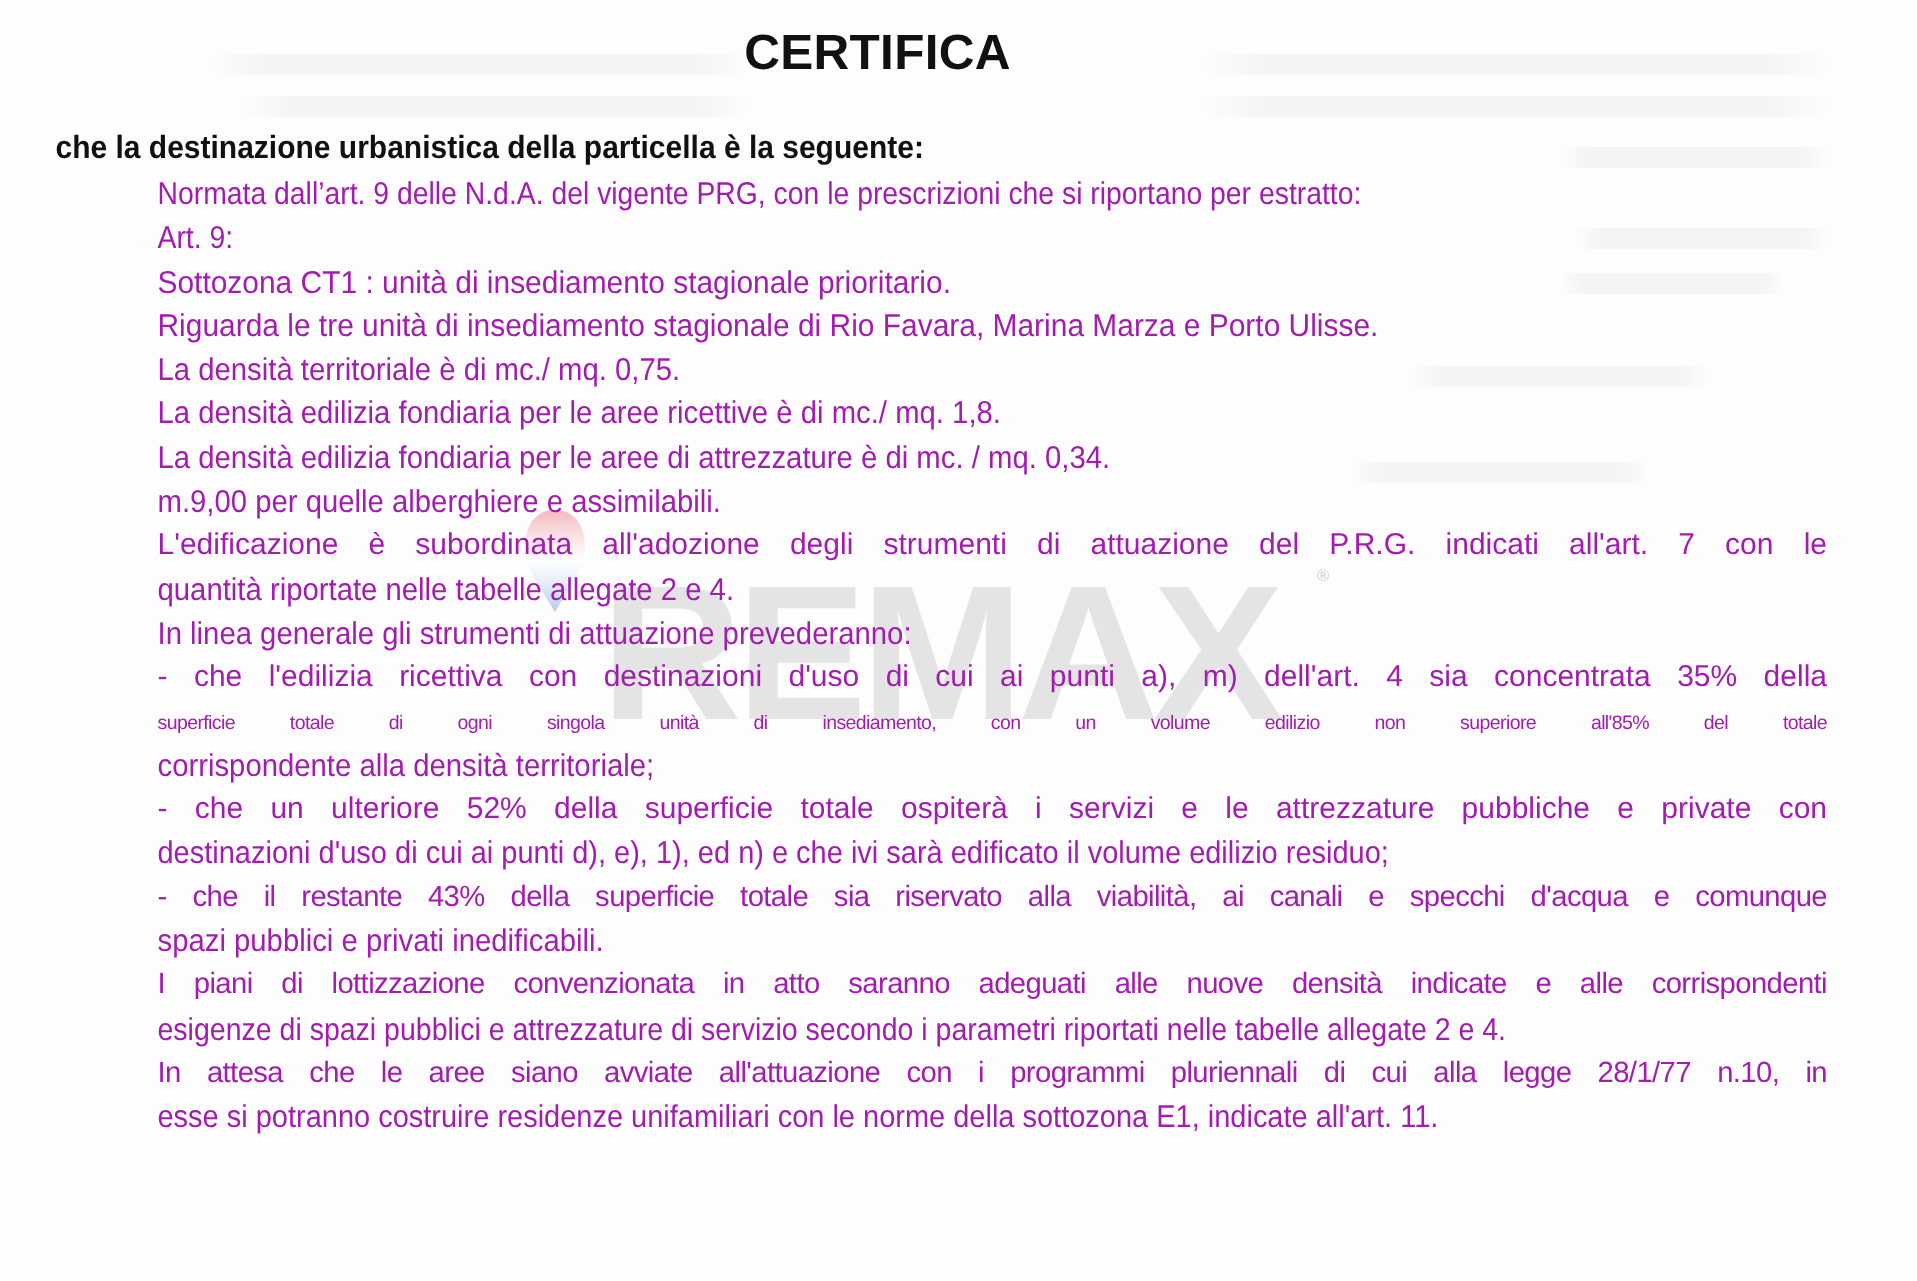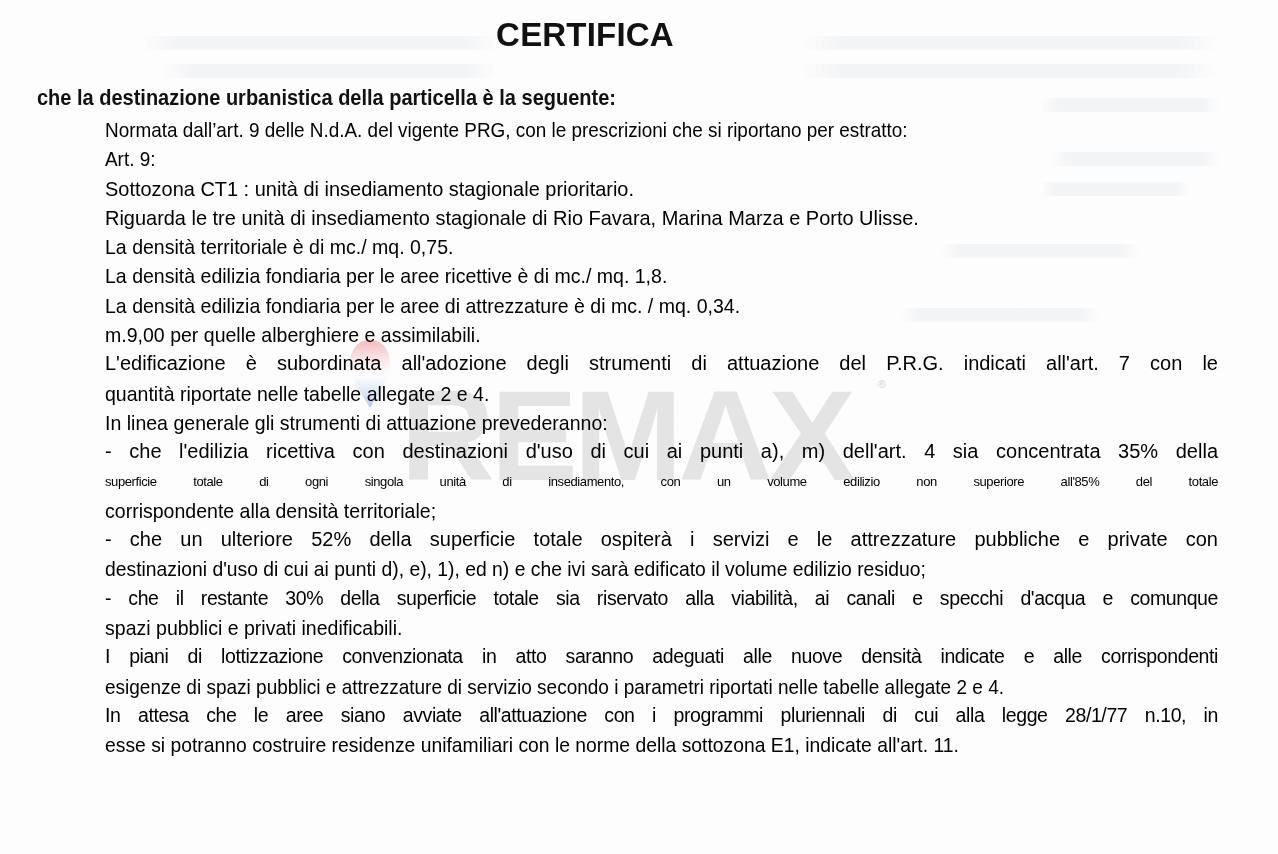--- a/index.html
+++ b/index.html
@@ -51,21 +51,21 @@
       transform-origin: left top;
       white-space: nowrap;
     }
     .body {
       position: absolute;
       left: 105px;
       top: 115px;
       width: 1113px;
       font-size: 21px;
       line-height: 29.3px;
-      color: #000000;
+      color: #a21caf;
     }
     .line {
       white-space: nowrap;
       transform-origin: left top;
       height: 29.3px;
     }
     .just {
       text-align: justify;
       text-align-last: justify;
       white-space: normal;
@@ -144,21 +144,21 @@
     <div class="line" style="transform:scaleX(0.93)">La densità edilizia fondiaria per le aree di attrezzature è di mc. / mq. 0,34.</div>
     <div class="line" style="transform:scaleX(0.93)">m.9,00 per quelle alberghiere e assimilabili.</div>
     <div class="line just" style="font-size:20px;">L'edificazione è subordinata all'adozione degli strumenti di attuazione del P.R.G. indicati all'art. 7 con le</div>
     <div class="line" style="transform:scaleX(0.93)">quantità riportate nelle tabelle allegate 2 e 4.</div>
     <div class="line" style="transform:scaleX(0.93)">In linea generale gli strumenti di attuazione prevederanno:</div>
     <div class="line just" style="font-size:20px;">- che l'edilizia ricettiva con destinazioni d'uso di cui ai punti a), m) dell'art. 4 sia concentrata 35% della</div>
     <div class="line just" style="font-size:13px; letter-spacing:-0.4px;">superficie totale di ogni singola unità di insediamento, con un volume edilizio non superiore all'85% del totale</div>
     <div class="line" style="transform:scaleX(0.93)">corrispondente alla densità territoriale;</div>
     <div class="line just" style="font-size:20px;">- che un ulteriore 52% della superficie totale ospiterà i servizi e le attrezzature pubbliche e private con</div>
     <div class="line" style="transform:scaleX(0.92)">destinazioni d'uso di cui ai punti d), e), 1), ed n) e che ivi sarà edificato il volume edilizio residuo;</div>
-    <div class="line just" style="font-size:19.5px; letter-spacing:-0.4px;">- che il restante 30% della superficie totale sia riservato alla viabilità, ai canali e specchi d'acqua e comunque</div>
+    <div class="line just" style="font-size:19.5px; letter-spacing:-0.4px;">- che il restante 43% della superficie totale sia riservato alla viabilità, ai canali e specchi d'acqua e comunque</div>
     <div class="line" style="transform:scaleX(0.93)">spazi pubblici e privati inedificabili.</div>
     <div class="line just" style="font-size:19.5px; letter-spacing:-0.4px;">I piani di lottizzazione convenzionata in atto saranno adeguati alle nuove densità indicate e alle corrispondenti</div>
     <div class="line" style="transform:scaleX(0.905)">esigenze di spazi pubblici e attrezzature di servizio secondo i parametri riportati nelle tabelle allegate 2 e 4.</div>
     <div class="line just" style="font-size:19.5px; letter-spacing:-0.4px;">In attesa che le aree siano avviate all'attuazione con i programmi pluriennali di cui alla legge 28/1/77 n.10, in</div>
     <div class="line" style="transform:scaleX(0.92)">esse si potranno costruire residenze unifamiliari con le norme della sottozona E1, indicate all'art. 11.</div>
   </div>
 
 </div>
 
 </body></html>

